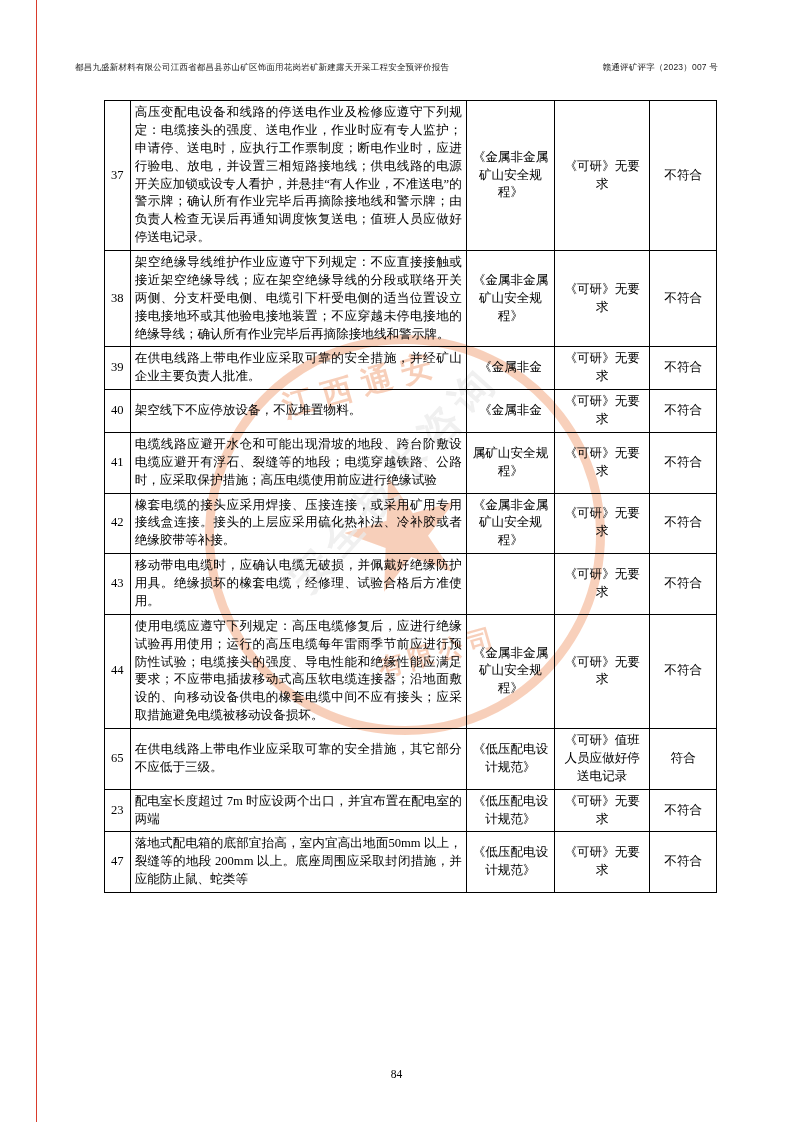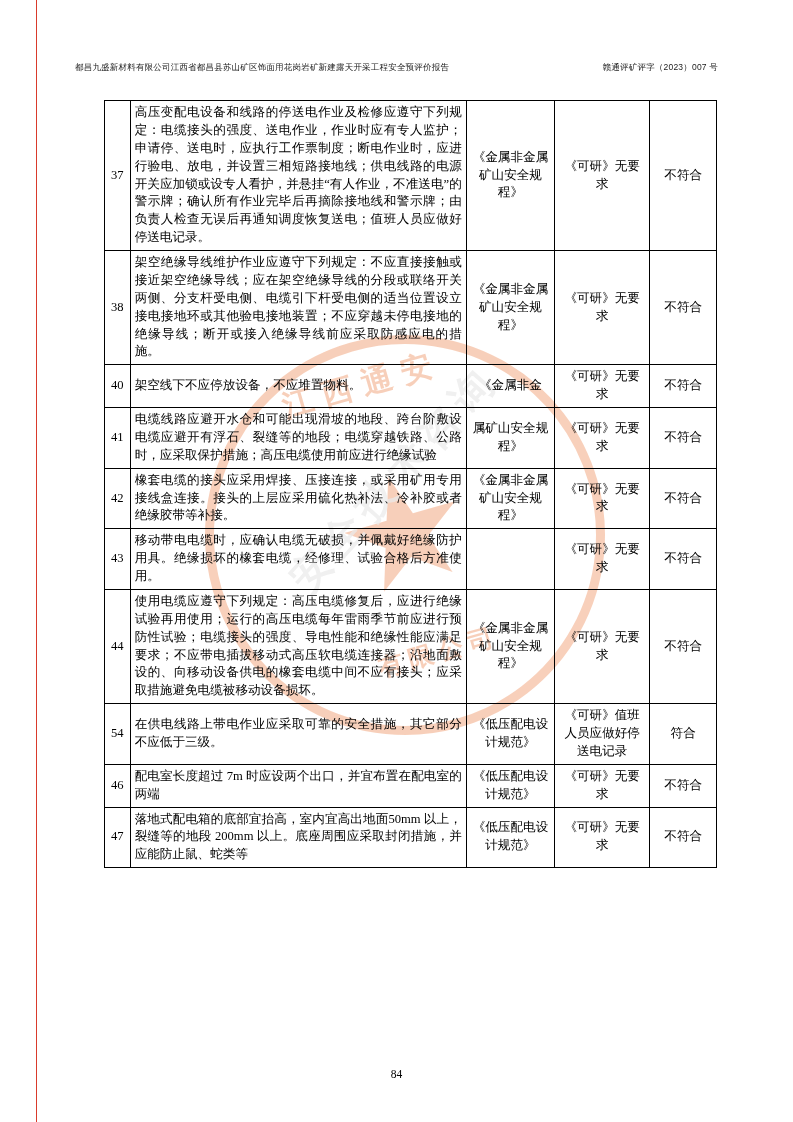--- a/index.html
+++ b/index.html
@@ -204,22 +204,29 @@
       <tbody>
         <tr>
           <td class="num">37</td>
           <td class="content">高压变配电设备和线路的停送电作业及检修应遵守下列规定：电缆接头的强度、送电作业，作业时应有专人监护；申请停、送电时，应执行工作票制度；断电作业时，应进行验电、放电，并设置三相短路接地线；供电线路的电源开关应加锁或设专人看护，并悬挂“有人作业，不准送电”的警示牌；确认所有作业完毕后再摘除接地线和警示牌；由负责人检查无误后再通知调度恢复送电；值班人员应做好停送电记录。</td>
           <td class="basis">《金属非金属矿山安全规程》</td>
           <td class="actual">《可研》无要求</td>
           <td class="result">不符合</td>
         </tr>
         <tr>
           <td class="num">38</td>
-          <td class="content">架空绝缘导线维护作业应遵守下列规定：不应直接接触或接近架空绝缘导线；应在架空绝缘导线的分段或联络开关两侧、分支杆受电侧、电缆引下杆受电侧的适当位置设立接电接地环或其他验电接地装置；不应穿越未停电接地的绝缘导线；断开或接入绝缘导线前应采取防感应电的措施。</td>
-          <td class="basis">《金属非金属矿山安全规程》</td>
+          <td class="content">架空绝缘导线维护作业应遵守下列规定：不应直接接触或接近架空绝缘导线；应在架空绝缘导线的分段或联络开关两侧、分支杆受电侧、电缆引下杆受电侧的适当位置设立接电接地环或其他验电接地装置；不应穿越未停电接地的绝缘导线；确认所有作业完毕后再摘除接地线和警示牌。</td>
+          <td class="basis">《金属非金属矿山安全规程》</td>
+          <td class="actual">《可研》无要求</td>
+          <td class="result">不符合</td>
+        </tr>
+        <tr>
+          <td class="num">39</td>
+          <td class="content ctr">在供电线路上带电作业应采取可靠的安全措施，并经矿山企业主要负责人批准。</td>
+          <td class="basis">《金属非金</td>
           <td class="actual">《可研》无要求</td>
           <td class="result">不符合</td>
         </tr>
         <tr>
           <td class="num mid">40</td>
           <td class="content ctr">架空线下不应停放设备，不应堆置物料。</td>
           <td class="basis">《金属非金</td>
           <td class="actual">《可研》无要求</td>
           <td class="result">不符合</td>
         </tr>
@@ -245,28 +252,28 @@
           <td class="result">不符合</td>
         </tr>
         <tr>
           <td class="num">44</td>
           <td class="content">使用电缆应遵守下列规定：高压电缆修复后，应进行绝缘试验再用使用；运行的高压电缆每年雷雨季节前应进行预防性试验；电缆接头的强度、导电性能和绝缘性能应满足要求；不应带电插拔移动式高压软电缆连接器；沿地面敷设的、向移动设备供电的橡套电缆中间不应有接头；应采取措施避免电缆被移动设备损坏。</td>
           <td class="basis">《金属非金属矿山安全规程》</td>
           <td class="actual">《可研》无要求</td>
           <td class="result">不符合</td>
         </tr>
         <tr>
-          <td class="num">54</td>
+          <td class="num">65</td>
           <td class="content ctr">在供电线路上带电作业应采取可靠的安全措施，其它部分不应低于三级。</td>
           <td class="basis">《低压配电设计规范》</td>
           <td class="actual">《可研》值班人员应做好停送电记录</td>
           <td class="result">符合</td>
         </tr>
         <tr>
-          <td class="num">46</td>
+          <td class="num">23</td>
           <td class="content ctr">配电室长度超过 7m 时应设两个出口，并宜布置在配电室的两端</td>
           <td class="basis">《低压配电设计规范》</td>
           <td class="actual">《可研》无要求</td>
           <td class="result">不符合</td>
         </tr>
         <tr>
           <td class="num">47</td>
           <td class="content">落地式配电箱的底部宜抬高，室内宜高出地面50mm 以上，裂缝等的地段 200mm 以上。底座周围应采取封闭措施，并应能防止鼠、蛇类等</td>
           <td class="basis">《低压配电设计规范》</td>
           <td class="actual">《可研》无要求</td>

